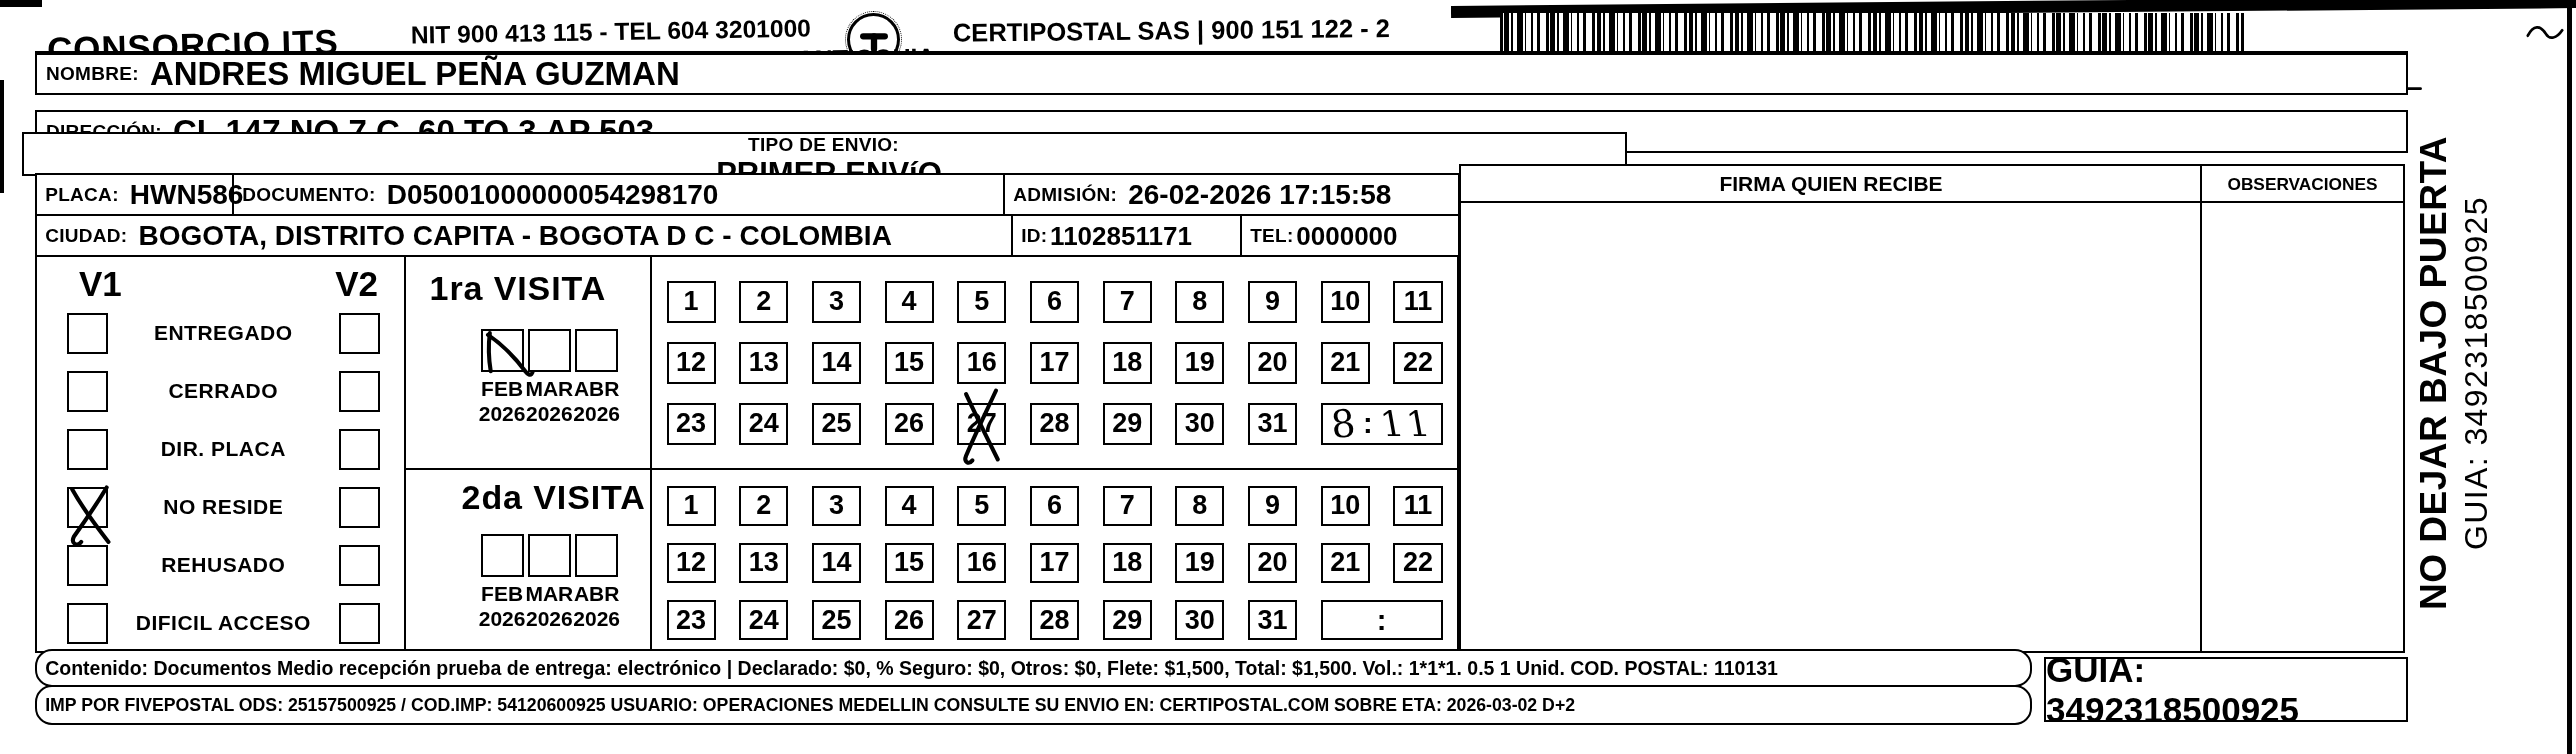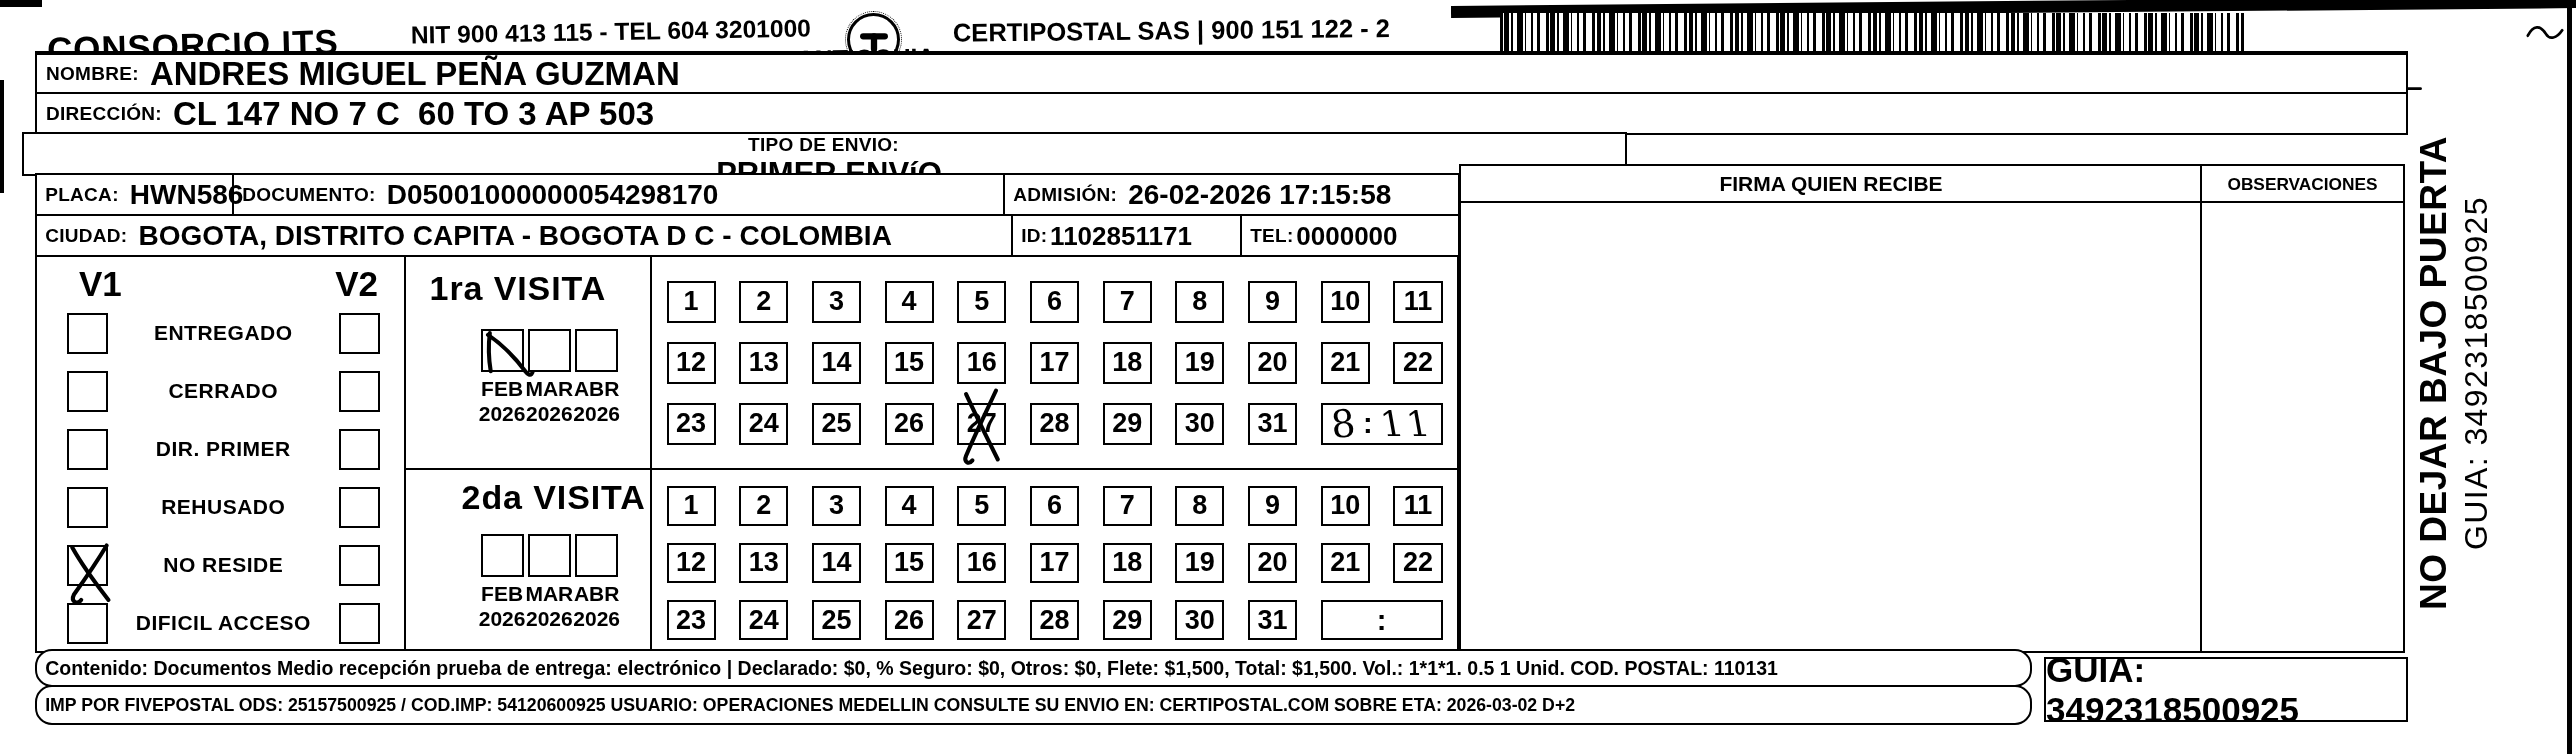--- a/index.html
+++ b/index.html
@@ -31,21 +31,21 @@
   #certblock .l1 { font-size:25.5px; font-weight:700; }
   #certblock .l2 { font-size:20px; font-weight:700; margin-top:5.5px; }
   #barcode { left:1500px; top:12.7px; width:744px; height:56px; background-color:#fff;
     background-image:repeating-linear-gradient(90deg,#000 0 2.7px,transparent 2.7px 4.5px,#000 4.5px 9px,
       transparent 9px 11px,#000 11px 12.7px,transparent 12.7px 17.3px,#000 17.3px 23px,transparent 23px 24.6px,
       #000 24.6px 26px,transparent 26px 31px,#000 31px 33px,transparent 33px 37px,#000 37px 40px,transparent 40px 46px); }
 
   
   #row-nombre    { left:35px; top:51px;  width:2373px; height:44px; border-top-width:4.5px; }
   #row-nombre .val { font-size:33px; }
-  #row-direccion { left:35px; top:92px; width:2373px; height:43px; }
+  #row-direccion { left:35px; top:110px; width:2373px; height:43px; }
   #row-direccion .val { font-size:33px; }
   #row-tipo      { left:22px; top:132px; width:1605px; height:44px;flex-direction:column; }
   #row-tipo .val { font-size:31px; }
   #row-placa     { left:35px; top:173px; width:1425px; height:44px; padding-left:0; }
   #row-ciudad    { left:35px; top:214px; width:1425px; height:44px; padding-left:0; }
   .pcell { height:100%; display:flex; align-items:center; padding-left:8.2px; }
   .pcell .val { font-size:28px; }
   #cell-placa { width:197px; border-right:2.7px solid #000; }
   #cell-doc   { width:771px; border-right:2.7px solid #000; }
   #cell-adm   { flex:1; }
@@ -213,36 +213,36 @@
           <span class="vlab">ENTREGADO</span>
           <span class="cb"></span>
         </div>
         <div class="vrow">
           <span class="cb"></span>
           <span class="vlab">CERRADO</span>
           <span class="cb"></span>
         </div>
         <div class="vrow">
           <span class="cb"></span>
-          <span class="vlab">DIR. PRIMER</span>
-          <span class="cb"></span>
-        </div>
-        <div class="vrow">
-          <span class="cb"></span>
-          <span class="vlab">REHUSADO</span>
+          <span class="vlab">DIR. PLACA</span>
           <span class="cb"></span>
         </div>
         <div class="vrow">
           <span class="cb">
             <svg class="mark mark-x" viewBox="0 0 60 76">
               <path d="M12 8 C22 26 38 48 52 66"></path>
               <path d="M50 6 C38 26 24 46 14 60 C10 68 18 72 22 66"></path>
             </svg>
           </span>
           <span class="vlab">NO RESIDE</span>
+          <span class="cb"></span>
+        </div>
+        <div class="vrow">
+          <span class="cb"></span>
+          <span class="vlab">REHUSADO</span>
           <span class="cb"></span>
         </div>
         <div class="vrow">
           <span class="cb"></span>
           <span class="vlab">DIFICIL ACCESO</span>
           <span class="cb"></span>
         </div>
       </div>
   </div>
 

